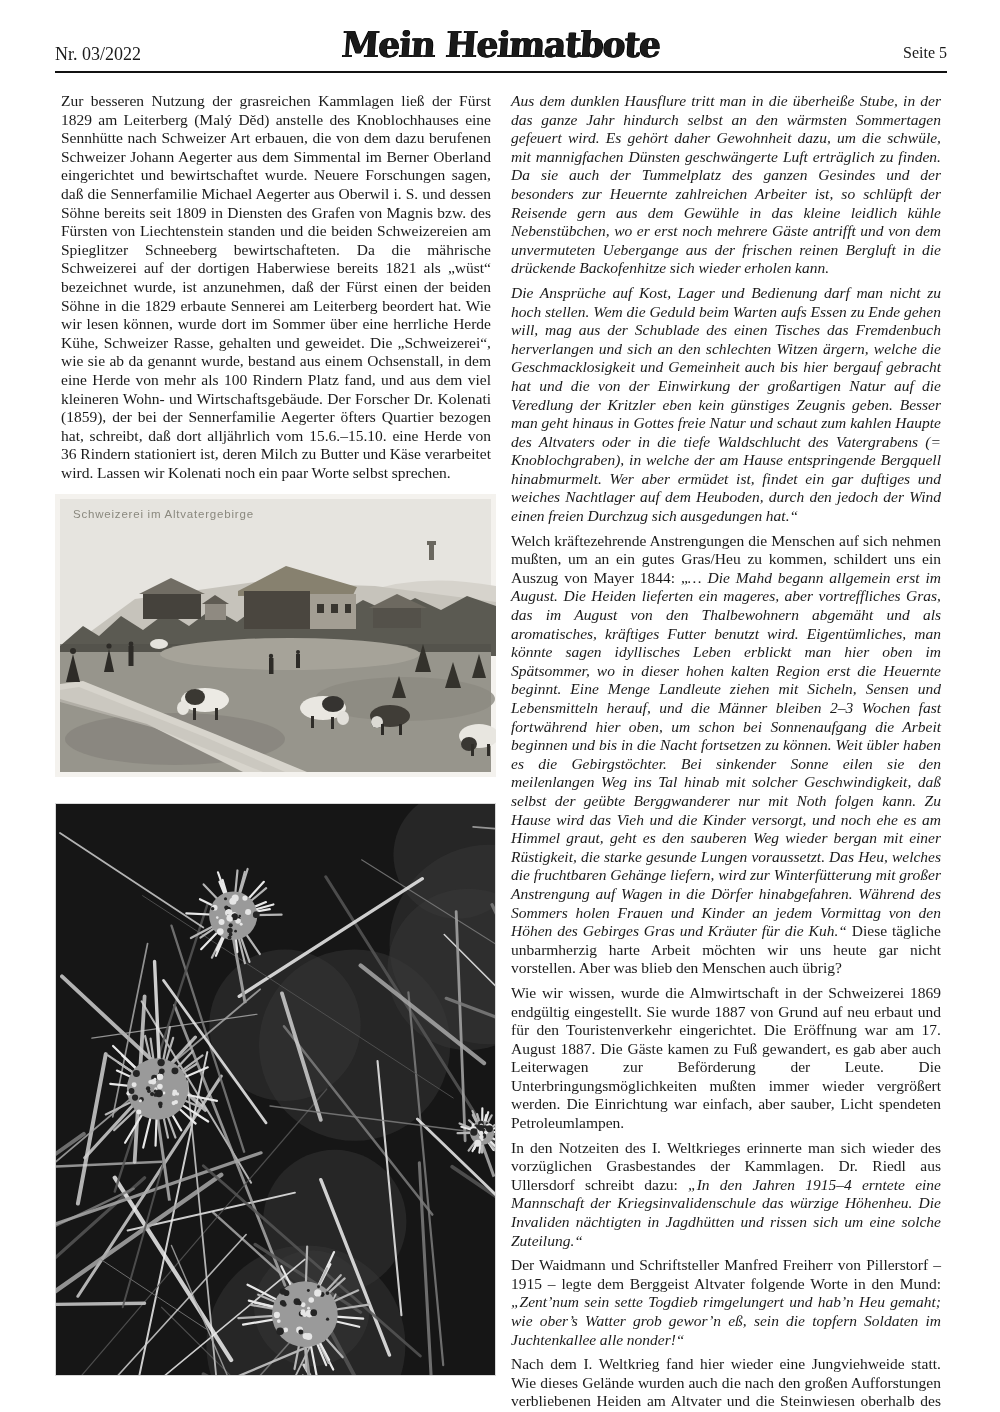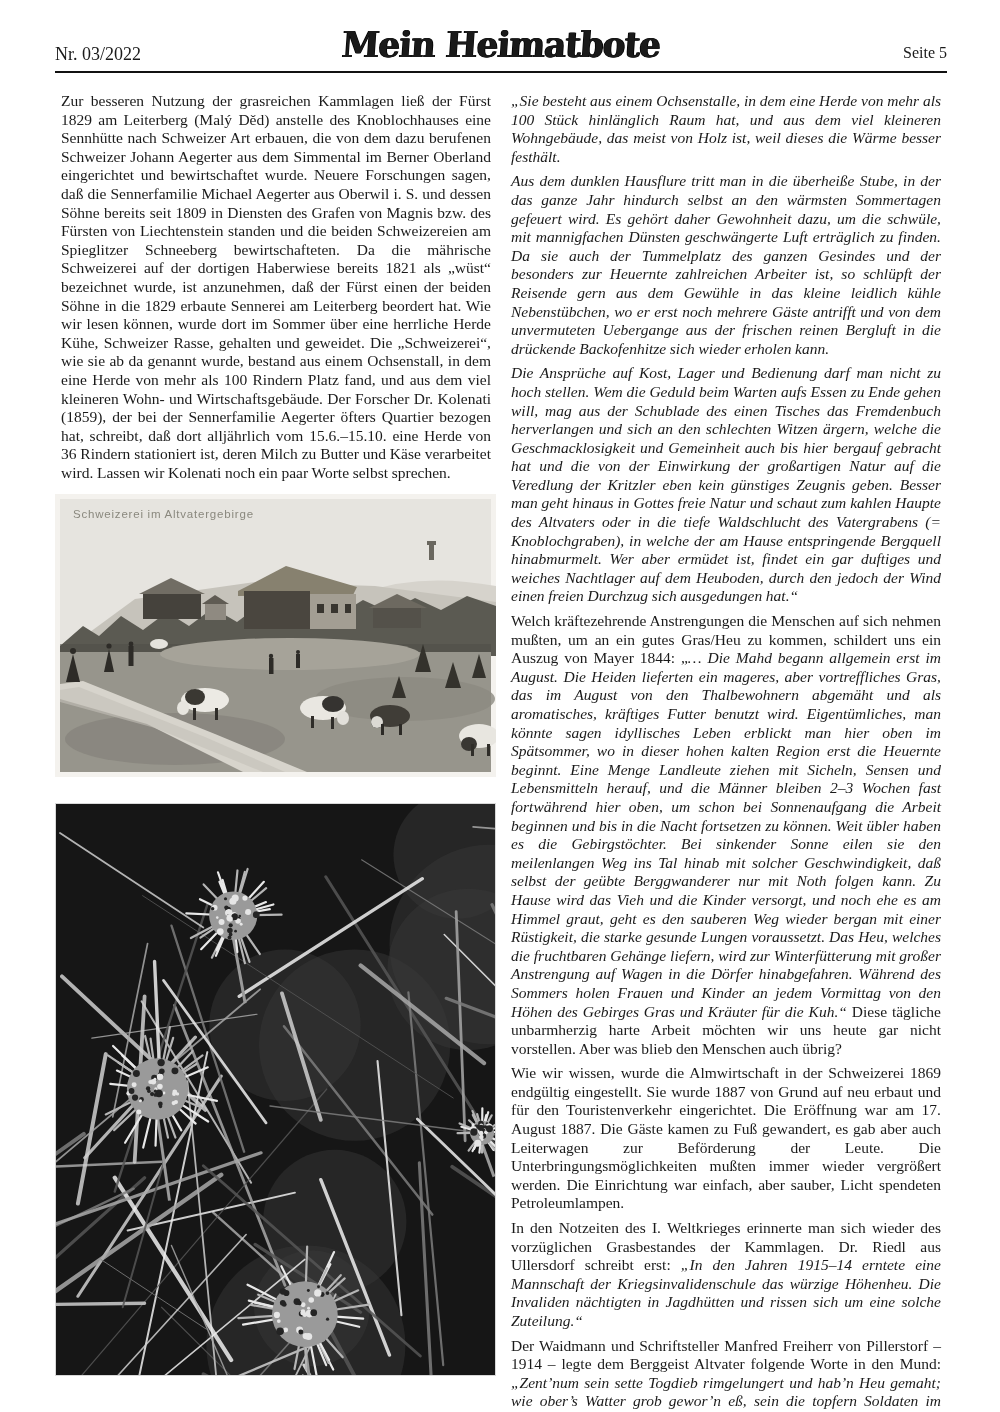--- a/index.html
+++ b/index.html
@@ -449,24 +449,23 @@
             <circle cx="432.0" cy="329.4" r="1.9" fill="#e6e6e6"></circle>
             <circle cx="419.8" cy="329.1" r="3.7" fill="#242424"></circle>
             <circle cx="427.0" cy="330.3" r="2.3" fill="#e6e6e6"></circle>
             <circle cx="435.4" cy="325.9" r="3.5" fill="#242424"></circle>
             <circle cx="428.0" cy="336.8" r="1.5" fill="#e6e6e6"></circle>
           </svg>
       </figure>
     </section>
 
     <section class="col">
-      <p class="it">„Sie besteht aus einem Ochsenstalle, in dem eine Herde von mehr als 100 Stück hinlänglich Raum hat, und aus dem viel kleineren Wohngebäude, das meist von Holz ist, weil dieses die Wärme besser festhält.</p>
       <p class="it">Aus dem dunklen Hausflure tritt man in die überheiße Stube, in der das ganze Jahr hindurch selbst an den wärmsten Sommertagen gefeuert wird. Es gehört daher Gewohnheit dazu, um die schwüle, mit mannigfachen Dünsten geschwängerte Luft erträglich zu finden. Da sie auch der Tummelplatz des ganzen Gesindes und der besonders zur Heuernte zahlreichen Arbeiter ist, so schlüpft der Reisende gern aus dem Gewühle in das kleine leidlich kühle Nebenstübchen, wo er erst noch mehrere Gäste antrifft und von dem unvermuteten Uebergange aus der frischen reinen Bergluft in die drückende Backofenhitze sich wieder erholen kann.</p>
       <p class="it">Die Ansprüche auf Kost, Lager und Bedienung darf man nicht zu hoch stellen. Wem die Geduld beim Warten aufs Essen zu Ende gehen will, mag aus der Schublade des einen Tisches das Fremdenbuch herverlangen und sich an den schlechten Witzen ärgern, welche die Geschmacklosigkeit und Gemeinheit auch bis hier bergauf gebracht hat und die von der Einwirkung der großartigen Natur auf die Veredlung der Kritzler eben kein günstiges Zeugnis geben. Besser man geht hinaus in Gottes freie Natur und schaut zum kahlen Haupte des Altvaters oder in die tiefe Waldschlucht des Vatergrabens (= Knoblochgraben), in welche der am Hause entspringende Bergquell hinabmurmelt. Wer aber ermüdet ist, findet ein gar duftiges und weiches Nachtlager auf dem Heuboden, durch den jedoch der Wind einen freien Durchzug sich ausgedungen hat.“</p>
       <p><span>Welch kräftezehrende Anstrengungen die Menschen auf sich nehmen mußten, um an ein gutes Gras/Heu zu kommen, schildert uns ein Auszug von Mayer 1844: „</span><span class="it">… Die Mahd begann allgemein erst im August. Die Heiden lieferten ein mageres, aber vortreffliches Gras, das im August von den Thalbewohnern abgemäht und als aromatisches, kräftiges Futter benutzt wird. Eigentümliches, man könnte sagen idyllisches Leben erblickt man hier oben im Spätsommer, wo in dieser hohen kalten Region erst die Heuernte beginnt. Eine Menge Landleute ziehen mit Sicheln, Sensen und Lebensmitteln herauf, und die Männer bleiben 2–3 Wochen fast fortwährend hier oben, um schon bei Sonnenaufgang die Arbeit beginnen und bis in die Nacht fortsetzen zu können. Weit übler haben es die Gebirgstöchter. Bei sinkender Sonne eilen sie den meilenlangen Weg ins Tal hinab mit solcher Geschwindigkeit, daß selbst der geübte Berggwanderer nur mit Noth folgen kann. Zu Hause wird das Vieh und die Kinder versorgt, und noch ehe es am Himmel graut, geht es den sauberen Weg wieder bergan mit einer Rüstigkeit, die starke gesunde Lungen voraussetzt. Das Heu, welches die fruchtbaren Gehänge liefern, wird zur Winterfütterung mit großer Anstrengung auf Wagen in die Dörfer hinabgefahren. Während des Sommers holen Frauen und Kinder an jedem Vormittag von den Höhen des Gebirges Gras und Kräuter für die Kuh.“</span><span> Diese tägliche unbarmherzig harte Arbeit möchten wir uns heute gar nicht vorstellen. Aber was blieb den Menschen auch übrig?</span></p>
       <p>Wie wir wissen, wurde die Almwirtschaft in der Schweizerei 1869 endgültig eingestellt. Sie wurde 1887 von Grund auf neu erbaut und für den Touristenverkehr eingerichtet. Die Eröffnung war am 17. August 1887. Die Gäste kamen zu Fuß gewandert, es gab aber auch Leiterwagen zur Beförderung der Leute. Die Unterbringungsmöglichkeiten mußten immer wieder vergrößert werden. Die Einrichtung war einfach, aber sauber, Licht spendeten Petroleumlampen.</p>
-      <p><span>In den Notzeiten des I. Weltkrieges erinnerte man sich wieder des vorzüglichen Grasbestandes der Kammlagen. Dr. Riedl aus Ullersdorf schreibt erst: </span><span class="it">„In den Jahren 1915–14 erntete eine Mannschaft der Kriegsinvalidenschule das würzige Höhenheu. Die Invaliden nächtigten in Jagdhütten und rissen sich um eine solche Zuteilung.“</span></p>
-      <p><span>Der Waidmann und Schriftsteller Manfred Freiherr von Pillerstorf – 1914 – legte dem Berggeist Altvater folgende Worte in den Mund: </span><span class="it">„Zent’num sein sette Togdieb rimgelungert und hab’n Heu gemaht; wie ober’s Watter grob gewor’n eß, sein die topfern Soldaten im Juchtenkallee alle nonder!“</span></p>
+      <p><span>In den Notzeiten des I. Weltkrieges erinnerte man sich wieder des vorzüglichen Grasbestandes der Kammlagen. Dr. Riedl aus Ullersdorf schreibt dazu: </span><span class="it">„In den Jahren 1915–4 erntete eine Mannschaft der Kriegsinvalidenschule das würzige Höhenheu. Die Invaliden nächtigten in Jagdhütten und rissen sich um eine solche Zuteilung.“</span></p>
+      <p><span>Der Waidmann und Schriftsteller Manfred Freiherr von Pillerstorf – 1915 – legte dem Berggeist Altvater folgende Worte in den Mund: </span><span class="it">„Zent’num sein sette Togdieb rimgelungert und hab’n Heu gemaht; wie ober’s Watter grob gewor’n eß, sein die topfern Soldaten im Juchtenkallee alle nonder!“</span></p>
       <p>Nach dem I. Weltkrieg fand hier wieder eine Jungviehweide statt. Wie dieses Gelände wurden auch die nach den großen Aufforstungen verbliebenen Heiden am Altvater und die Steinwiesen oberhalb des Wilden Steingrabens der Teßtaler Weidengenossenschaft zur Nutzung überlassen.</p>
     </section>
 
   </div>
 </div>
 
 </body></html>

